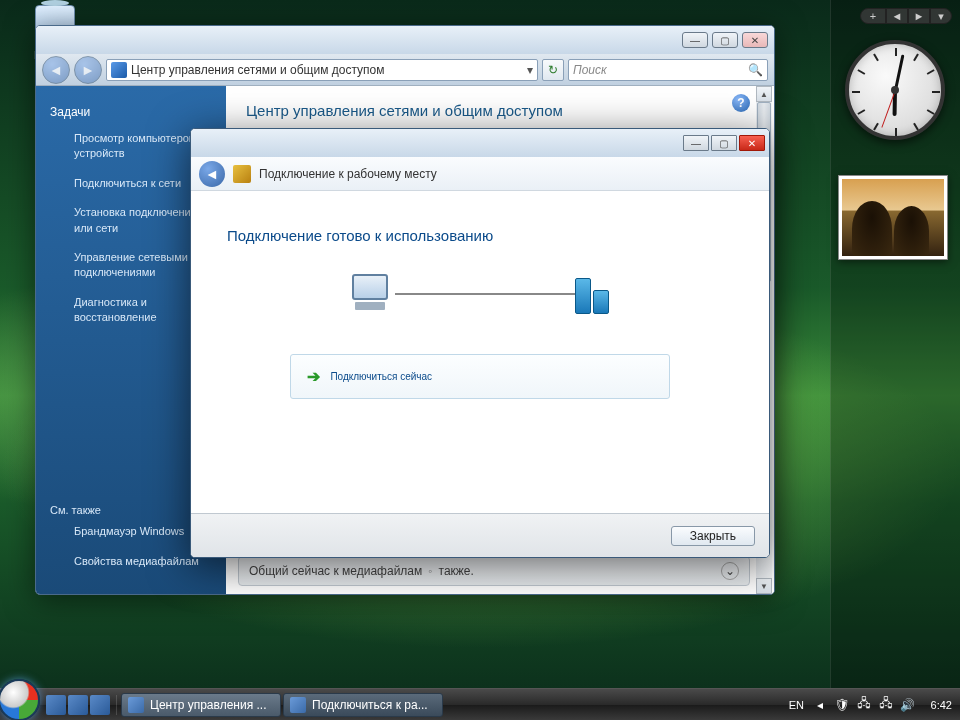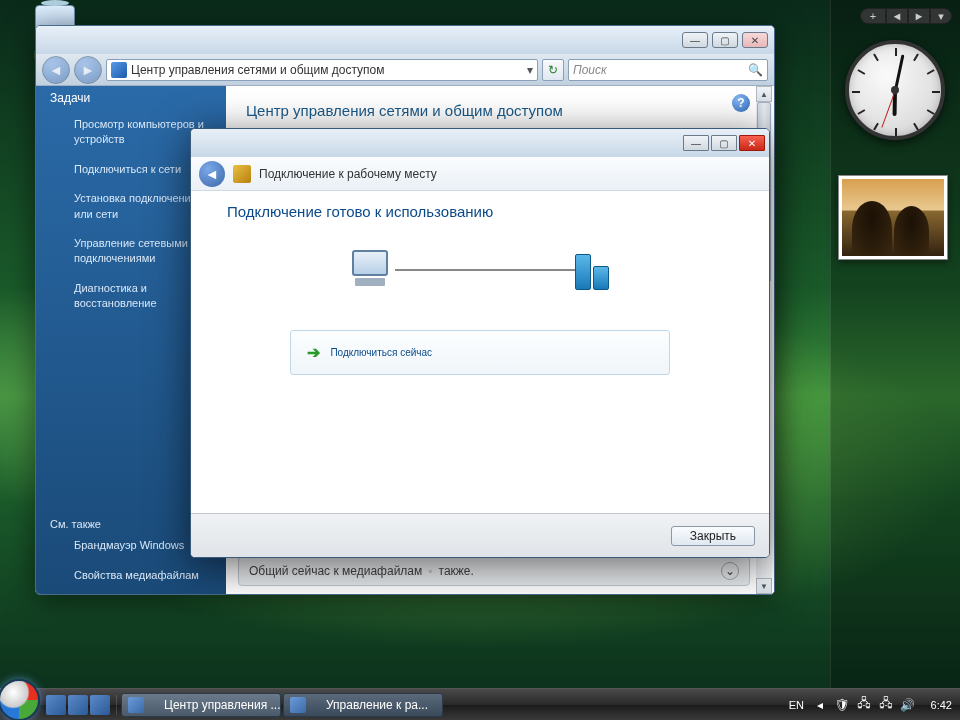--- a/index.html
+++ b/index.html
@@ -22,21 +22,21 @@
 .navarrow{width:28px;height:28px;border-radius:50%;background:radial-gradient(circle at 35% 30%,#7aa8e8,#3a68a8);border:1px solid #2a4a6a;display:flex;align-items:center;justify-content:center;color:#fff;font-size:14px;cursor:pointer;}
 .navarrow.disabled{opacity:.5;}
 .addressbar{flex:1;height:22px;background:#fff;border:1px solid #8aa0b8;border-radius:2px;display:flex;align-items:center;padding:0 4px;gap:4px;}
 .addr-icon{width:16px;height:16px;background:linear-gradient(135deg,#5a9ae8,#1a5aa8);border-radius:2px;}
 .addr-text{flex:1;color:#333;}
 .addr-drop{color:#555;}
 .addr-refresh{width:22px;height:22px;background:linear-gradient(180deg,#f8fafc,#e0e8f0);border:1px solid #8aa0b8;border-radius:2px;display:flex;align-items:center;justify-content:center;color:#2a7a2a;cursor:pointer;}
 .searchbar{width:200px;height:22px;background:#fff;border:1px solid #8aa0b8;border-radius:2px;display:flex;align-items:center;padding:0 4px;color:#888;font-style:italic;}
 .searchbar .mag{margin-left:auto;color:#2a5a9a;font-style:normal;}
 .expl-body{flex:1;display:flex;}
-.sidebar{width:190px;background:linear-gradient(180deg,#2a6aa8,#1a4a78);color:#fff;padding:5px 14px;display:flex;flex-direction:column;gap:8px;}
+.sidebar{width:190px;background:linear-gradient(180deg,#2a6aa8,#1a4a78);color:#fff;padding:19px 14px;display:flex;flex-direction:column;gap:8px;}
 .sidebar .hdr{font-size:12px;margin-bottom:4px;}
 .sidebar a{color:#d8e8f8;font-size:11px;line-height:1.4;cursor:pointer;display:block;margin-bottom:6px;margin-left:24px;}
 .sidebar .spacer{flex:1;}
 .sidebar .foot{font-size:11px;color:#d8e8f8;margin-top:4px;}
 .mainpane{flex:1;background:#fff;position:relative;padding:16px 20px;overflow:hidden;}
 .mainpane .help{position:absolute;right:24px;top:8px;width:18px;height:18px;border-radius:50%;background:radial-gradient(circle at 35% 30%,#8ab8f8,#2a6ab8);color:#fff;font-weight:bold;display:flex;align-items:center;justify-content:center;font-size:12px;cursor:pointer;}
 .mainpane h1{color:#1a5a8a;font-size:15px;font-weight:normal;margin-bottom:20px;}
 .bottomrow{position:absolute;left:12px;right:24px;bottom:8px;height:30px;background:linear-gradient(180deg,#f4f6f8,#e8ecef);border:1px solid #c0c8d0;border-radius:4px;display:flex;align-items:center;padding:0 10px;color:#444;}
 .bottomrow .chev{margin-left:auto;width:18px;height:18px;border:1px solid #aaa;border-radius:50%;display:flex;align-items:center;justify-content:center;cursor:pointer;}
 .mainpane .scroll{position:absolute;right:2px;top:0;bottom:0;width:16px;background:linear-gradient(90deg,#e8ecf0,#f4f6f8);}
@@ -45,21 +45,21 @@
 
 
 .dialog{position:absolute;left:190px;top:128px;width:580px;height:430px;background:#fff;border:1px solid #3a5a7a;border-radius:5px;box-shadow:0 8px 40px rgba(0,0,0,.6);display:flex;flex-direction:column;overflow:hidden;}
 .dlg-title{height:28px;background:linear-gradient(180deg,#e8f0f8,#c8d8e8);display:flex;align-items:center;justify-content:flex-end;padding:0 4px;gap:2px;}
 .dlg-title .dbtn{width:26px;height:16px;border:1px solid #6a7a8a;border-radius:1px;background:linear-gradient(180deg,#f0f4f8,#d0d8e0);display:flex;align-items:center;justify-content:center;font-size:10px;color:#444;cursor:pointer;}
 .dlg-title .dbtn.cl{background:linear-gradient(180deg,#f86050,#c82818);color:#fff;border-color:#a01808;}
 .dlg-header{height:34px;background:linear-gradient(180deg,#fafcfe,#eaf0f6);border-bottom:1px solid #d0d8e0;display:flex;align-items:center;padding:0 8px;gap:8px;}
 .dlg-back{width:26px;height:26px;border-radius:50%;background:radial-gradient(circle at 35% 30%,#7aa8e8,#3a68a8);display:flex;align-items:center;justify-content:center;color:#fff;font-size:14px;cursor:pointer;}
 .dlg-icon{width:18px;height:18px;background:linear-gradient(135deg,#e8c040,#b88010);border-radius:2px;position:relative;}
 .dlg-hdr-text{color:#333;}
-.dlg-body{flex:1;padding:12px 36px;position:relative;}
+.dlg-body{flex:1;padding:36px 36px;position:relative;}
 .dlg-body h2{color:#0a4a8a;font-size:15px;font-weight:normal;margin-bottom:30px;}
 .conn-graphic{display:flex;align-items:center;justify-content:center;gap:0;margin:20px 0 40px;}
 .pc{width:50px;height:40px;position:relative;}
 .pc .mon{width:36px;height:26px;background:linear-gradient(180deg,#e8f0f8,#b8d0e8);border:2px solid #6080a0;border-radius:3px;margin:0 auto;}
 .pc .base{width:30px;height:8px;background:#a0b0c0;margin:2px auto 0;border-radius:1px;}
 .line{width:180px;height:2px;background:#888;}
 .srv{width:40px;height:40px;display:flex;gap:2px;align-items:flex-end;}
 .srv .box{width:16px;background:linear-gradient(180deg,#5ab8e8,#1a78b8);border:1px solid #0a5888;border-radius:2px;}
 .srv .box:first-child{height:36px;}
 .srv .box:last-child{height:24px;}
@@ -87,21 +87,21 @@
 .photo .tree{position:absolute;bottom:0;width:40px;height:55px;background:radial-gradient(ellipse at 50% 30%,#1a1005,#3a2810);border-radius:50% 50% 10% 10%;}
 .photo .tree:first-child{left:10px;}
 .photo .tree:last-child{right:15px;height:50px;width:35px;}
 
 
 .taskbar{position:absolute;left:0;right:0;bottom:0;height:32px;background:linear-gradient(180deg,#4a4a4a 0%,#2a2a2a 50%,#1a1a1a 51%,#3a3a3a 100%);border-top:1px solid #555;display:flex;align-items:center;}
 .start{width:42px;height:42px;margin-top:-10px;margin-left:-2px;border-radius:50%;background:radial-gradient(circle at 35% 30%,#fff,#ccc 40%,transparent 45%),conic-gradient(#e83020 0 90deg,#48a838 90deg 180deg,#2878d8 180deg 270deg,#f8c818 270deg 360deg);border:2px solid #1a3a5a;box-shadow:0 0 8px rgba(100,180,255,.6);cursor:pointer;}
 .ql{display:flex;gap:2px;padding:0 6px;border-right:1px solid rgba(255,255,255,.15);}
 .ql .qi{width:20px;height:20px;background:linear-gradient(135deg,#5a8ac8,#2a5a98);border-radius:2px;cursor:pointer;}
 .tasks{display:flex;gap:2px;padding:0 4px;flex:1;}
-.taskbtn{height:24px;min-width:160px;max-width:160px;background:linear-gradient(180deg,#5a6a7a,#3a4a5a);border:1px solid #2a3a4a;border-radius:3px;display:flex;align-items:center;gap:20px;padding:0 6px;color:#fff;font-size:11px;cursor:pointer;overflow:hidden;white-space:nowrap;}
+.taskbtn{height:24px;min-width:160px;max-width:160px;background:linear-gradient(180deg,#5a6a7a,#3a4a5a);border:1px solid #2a3a4a;border-radius:3px;display:flex;align-items:center;gap:6px;padding:0 6px;color:#fff;font-size:11px;cursor:pointer;overflow:hidden;white-space:nowrap;}
 .taskbtn.active{background:linear-gradient(180deg,#6a7a8a,#4a5a6a);}
 .taskbtn .ti{width:16px;height:16px;background:linear-gradient(135deg,#6a9ad8,#3a6aa8);border-radius:2px;flex-shrink:0;}
 .tray{display:flex;align-items:center;gap:6px;padding:0 8px;color:#fff;font-size:11px;}
 .tray .ic{width:16px;height:16px;display:flex;align-items:center;justify-content:center;cursor:pointer;}
 .tray .lang{font-size:11px;padding:0 2px;}
 .tray .time{font-size:11px;min-width:30px;text-align:right;}
 </style>
 </head>
 <body>
 
@@ -236,21 +236,21 @@
     <div class="qi"></div>
     <div class="qi"></div>
   </div>
   <div class="tasks">
     <div class="taskbtn active">
       <div class="ti"></div>
       <span>Центр управления ...</span>
     </div>
     <div class="taskbtn">
       <div class="ti"></div>
-      <span>Управление к ра...</span>
+      <span>Подключиться к ра...</span>
     </div>
   </div>
   <div class="tray">
     <span class="lang">EN</span>
     <div class="ic">◂</div>
     <div class="ic">🛡</div>
     <div class="ic">🖧</div>
     <div class="ic">🖧</div>
     <div class="ic">🔊</div>
     <span class="time">6:42</span>

